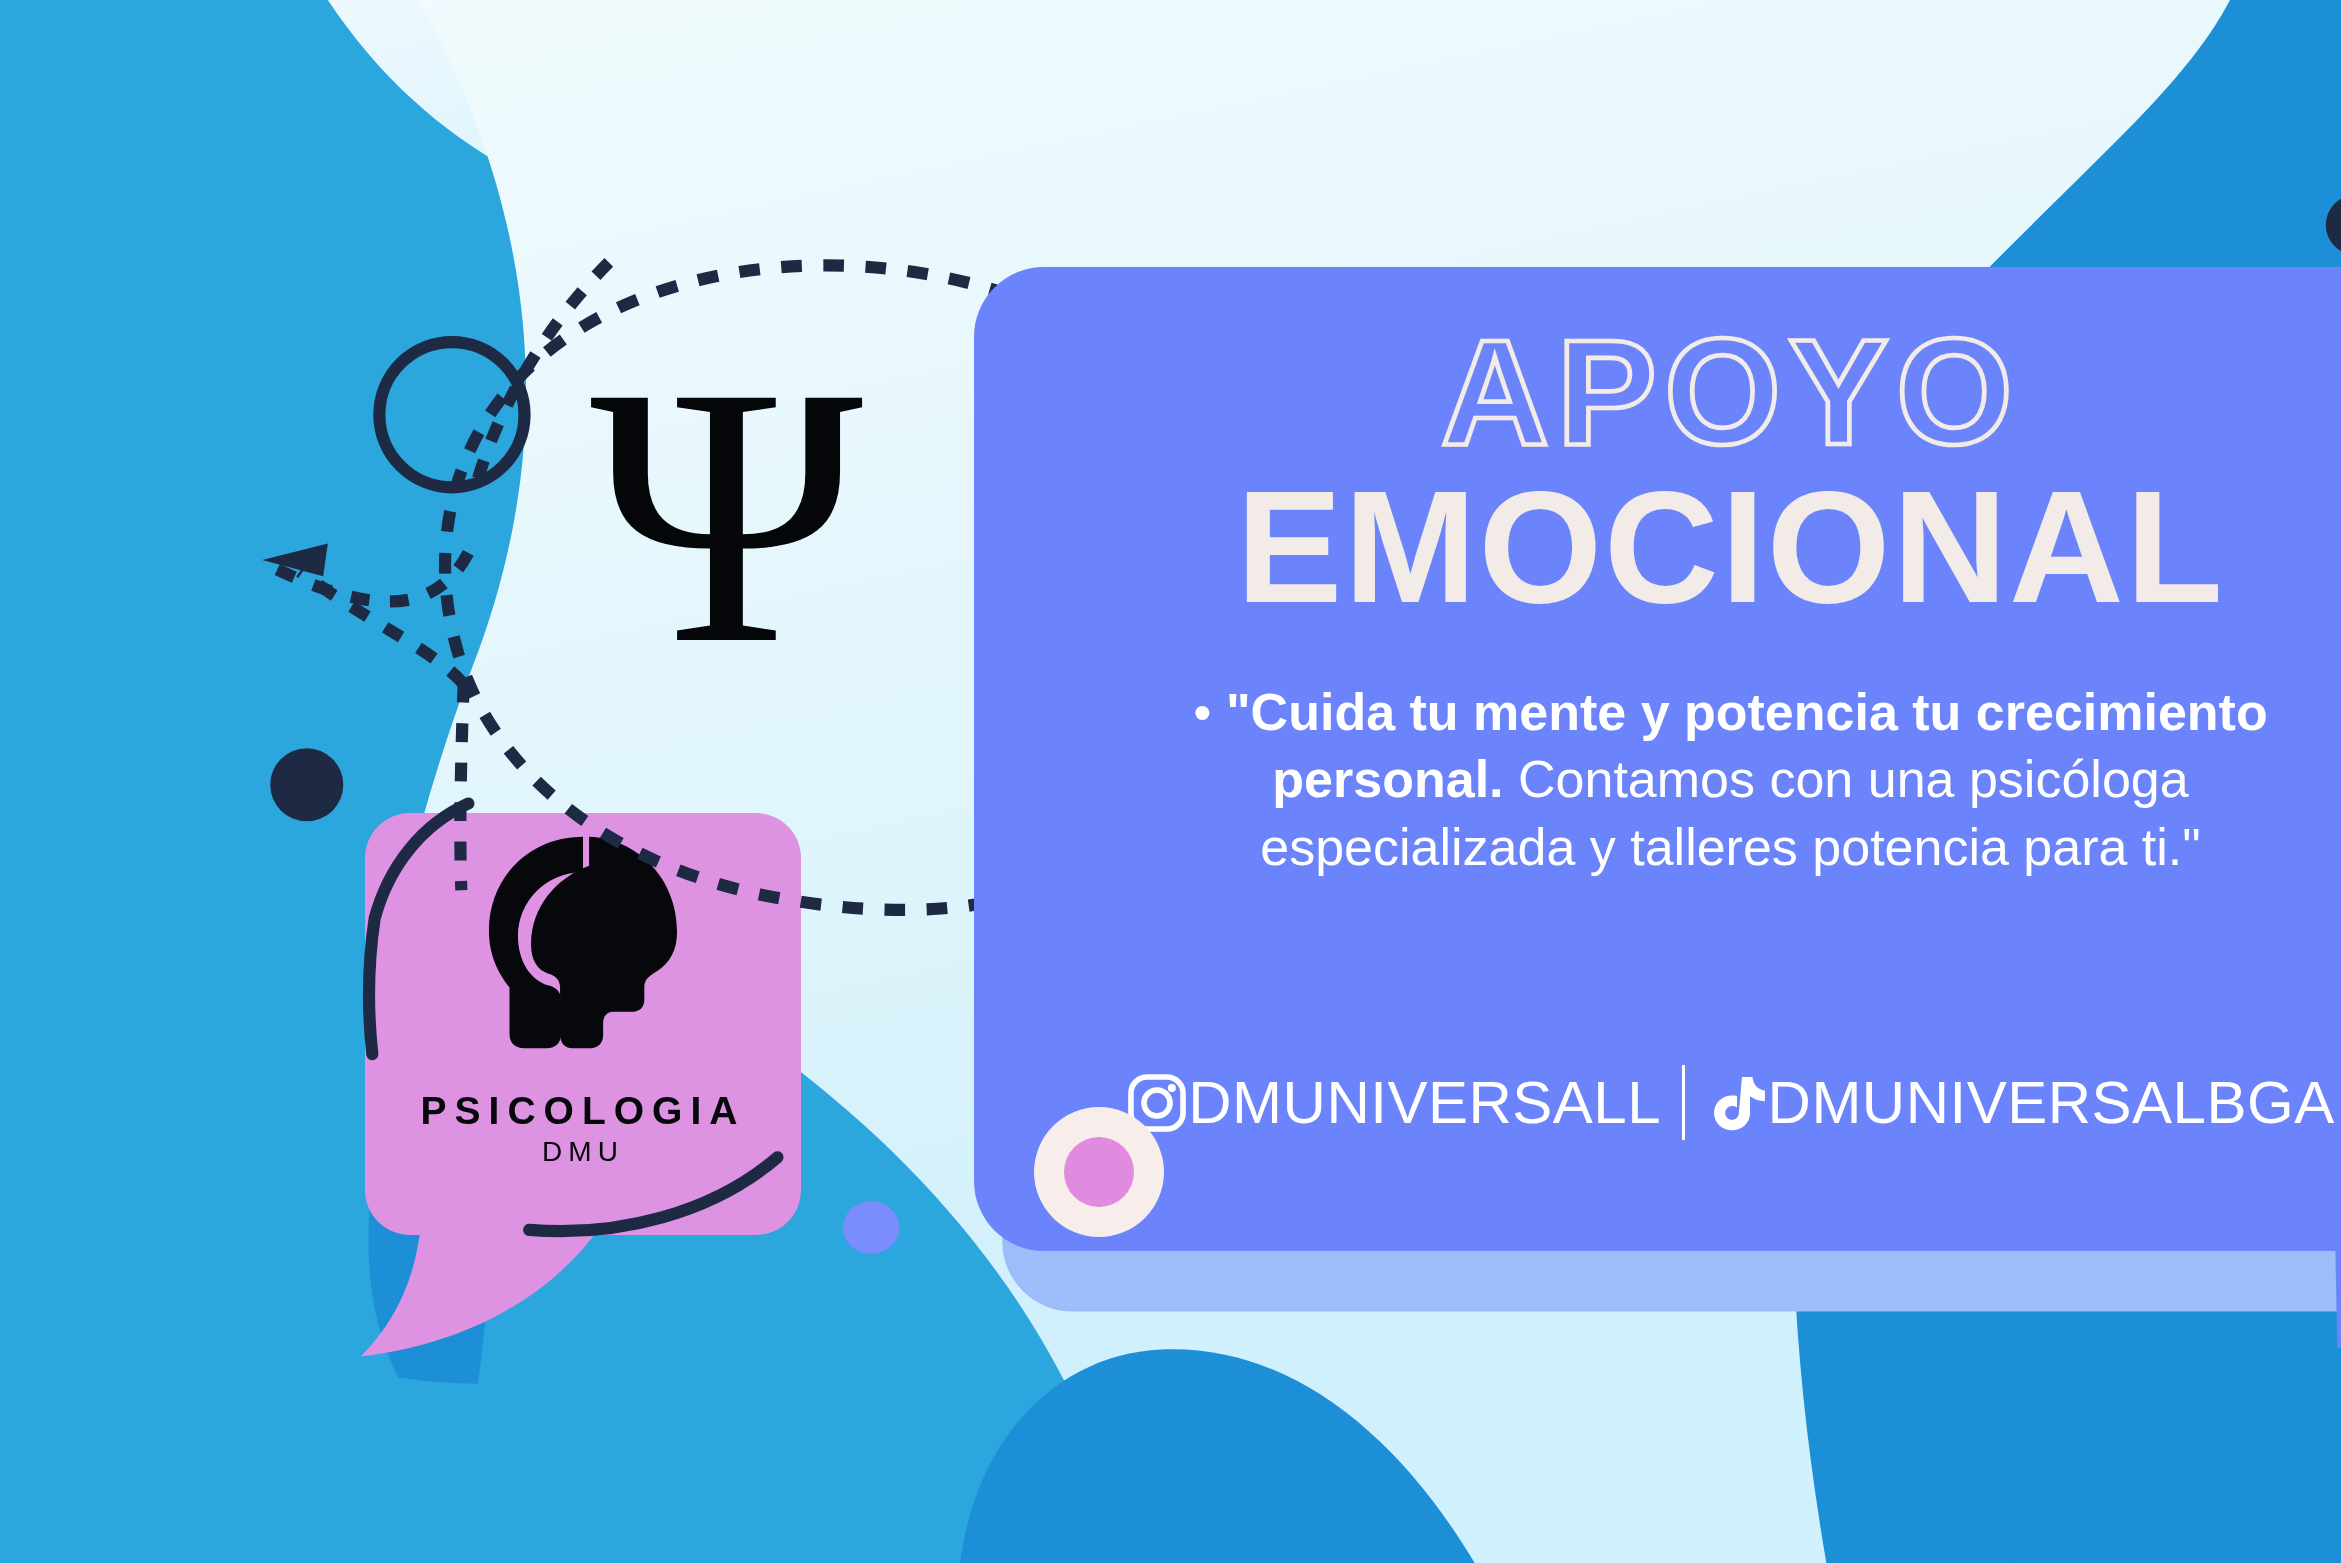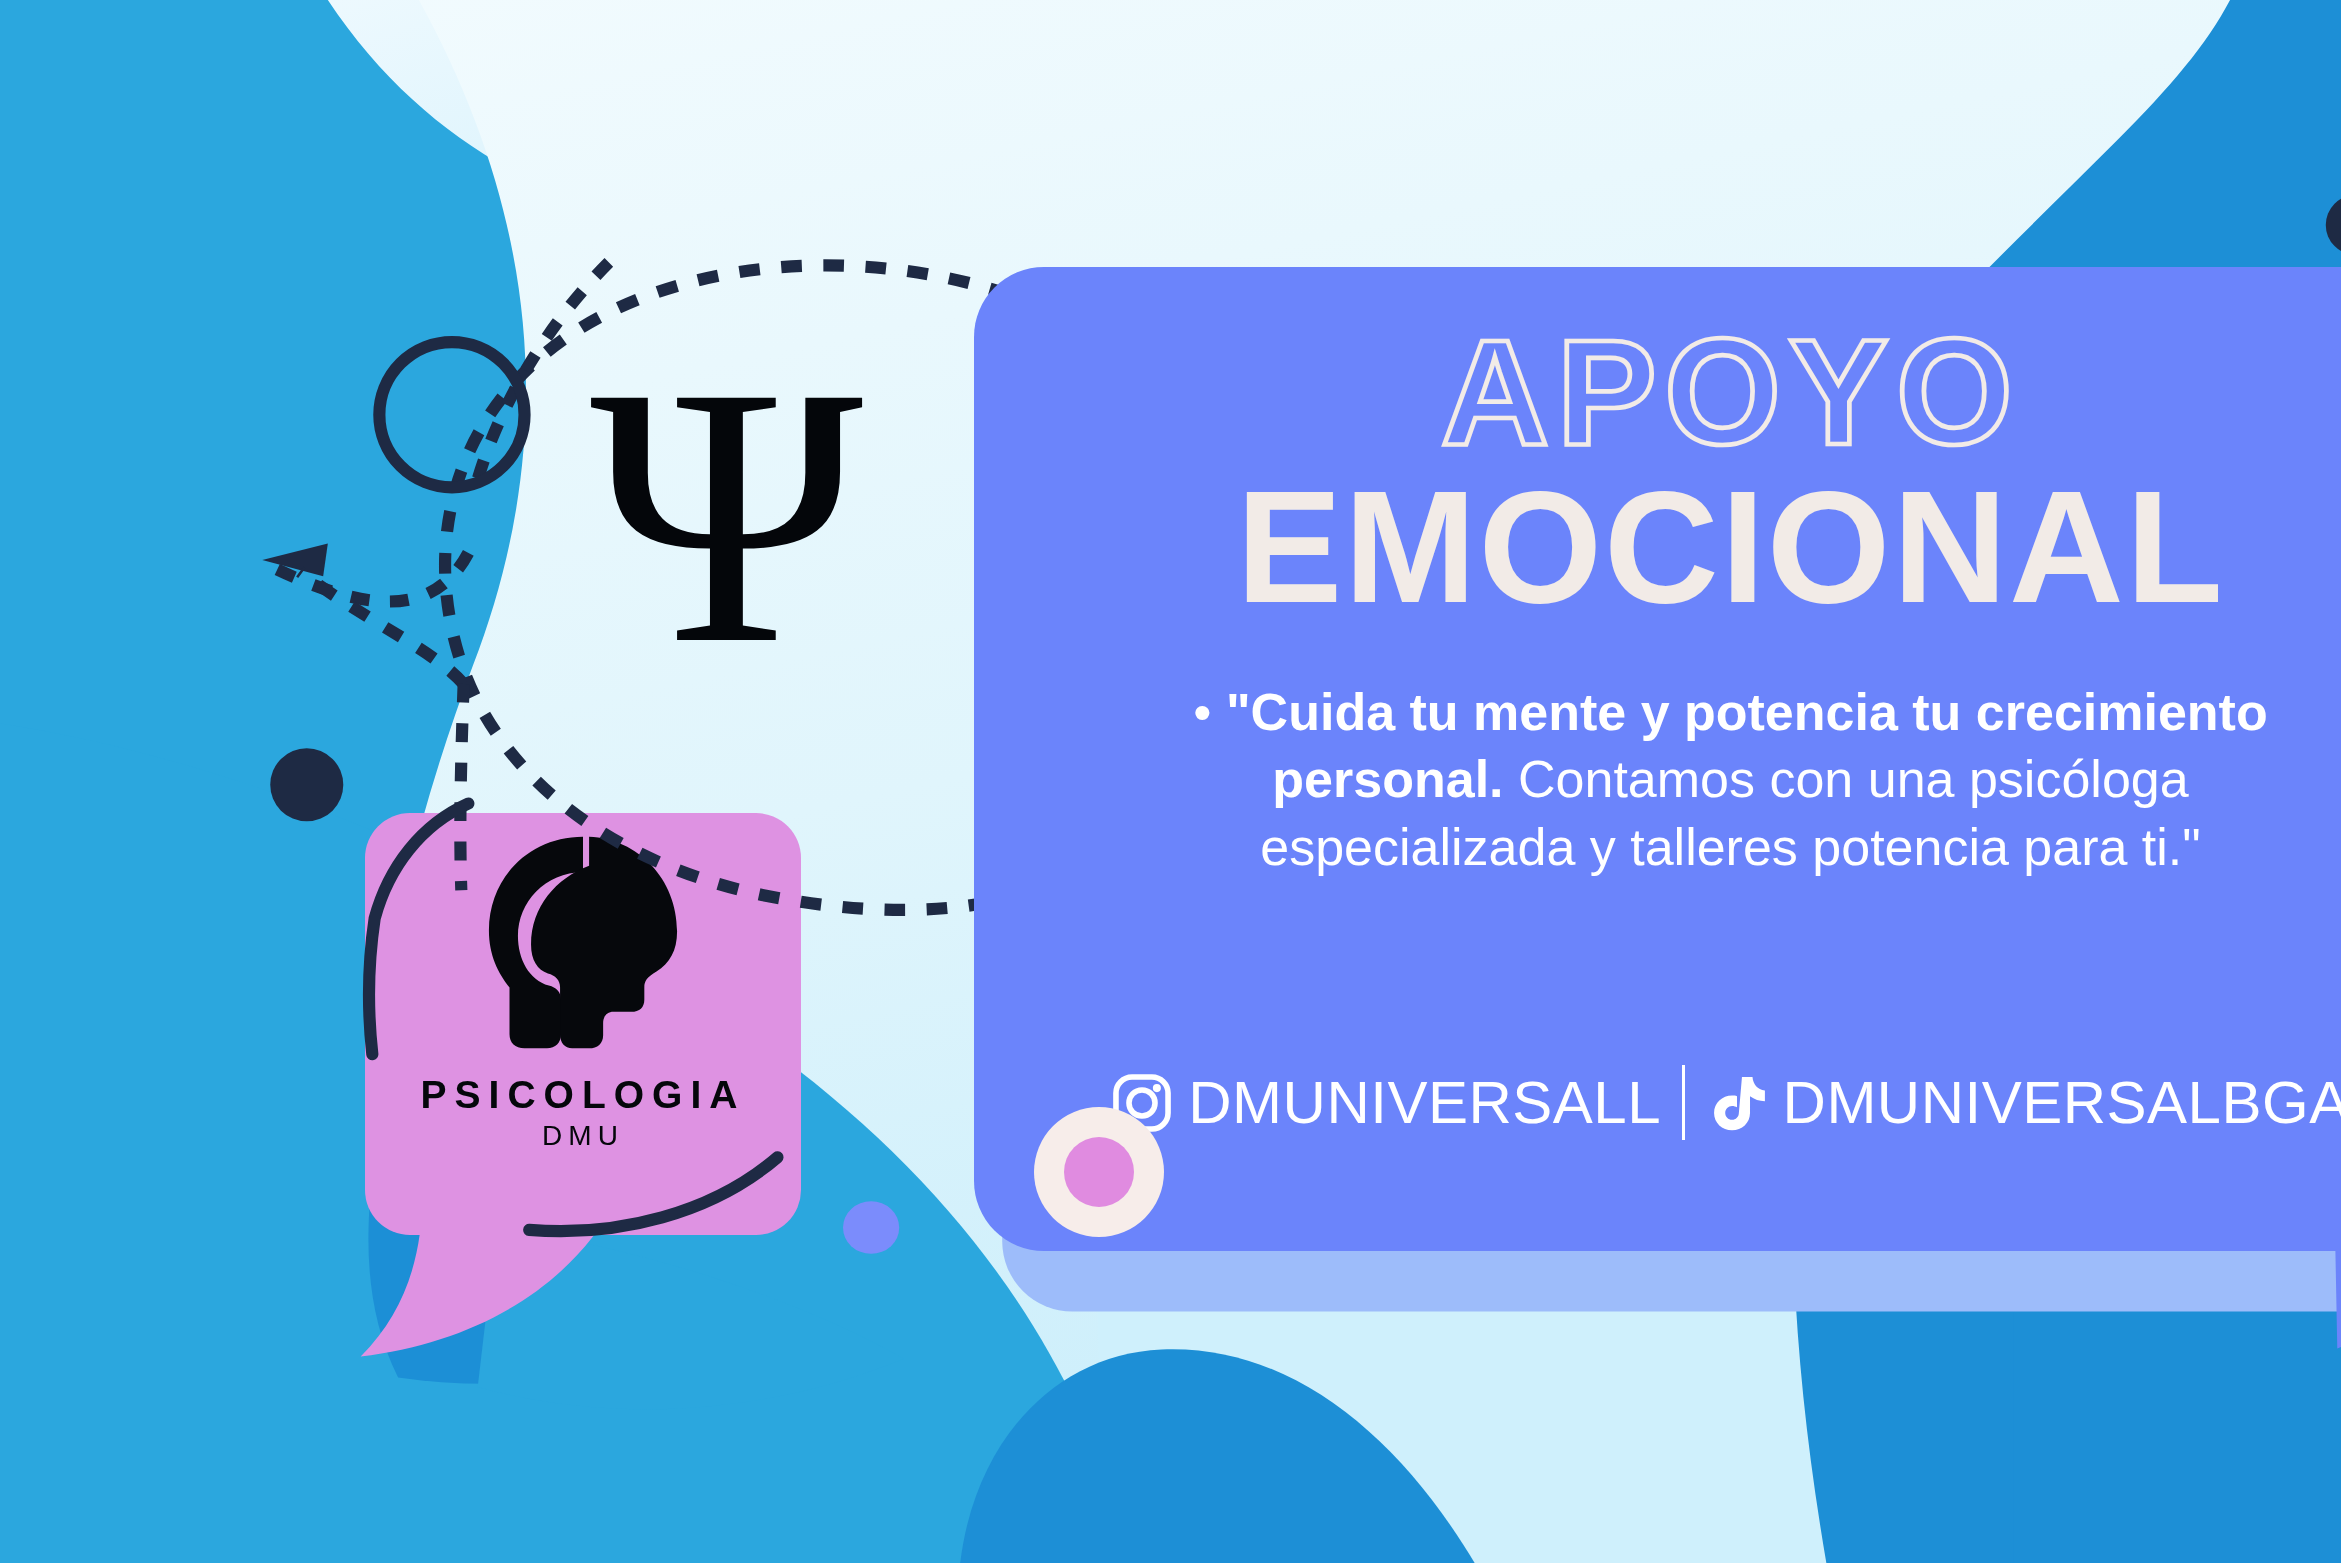--- a/index.html
+++ b/index.html
@@ -58,21 +58,21 @@
     left: 50%;
     top: 19.7px;
     transform: translateX(-50%);
     width: 220px;
     height: 220px;
   }
   .logo-text-wrap {
     position: absolute;
     left: 0;
     right: 0;
-    top: 262px;
+    top: 278px;
     text-align: center;
   }
   .logo-title {
     color: #05070B;
     font-size: 39px;
     font-weight: 700;
     letter-spacing: 8px;
     line-height: 1;
   }
   .logo-sub {
@@ -144,21 +144,21 @@
     left: 0; right: 0;
     bottom: 111px;
     display: flex;
     justify-content: center;
     align-items: center;
     gap: 20.6px;
   }
   .social-item {
     display: flex;
     align-items: center;
-    gap: 15px;
+    gap: 0;
   }
   .social-handle {
     color: #FFFFFF;
     font-size: 60px;
     font-weight: 400;
     letter-spacing: 0.5px;
     line-height: 1;
     white-space: nowrap;
   }
   .social-divider {

